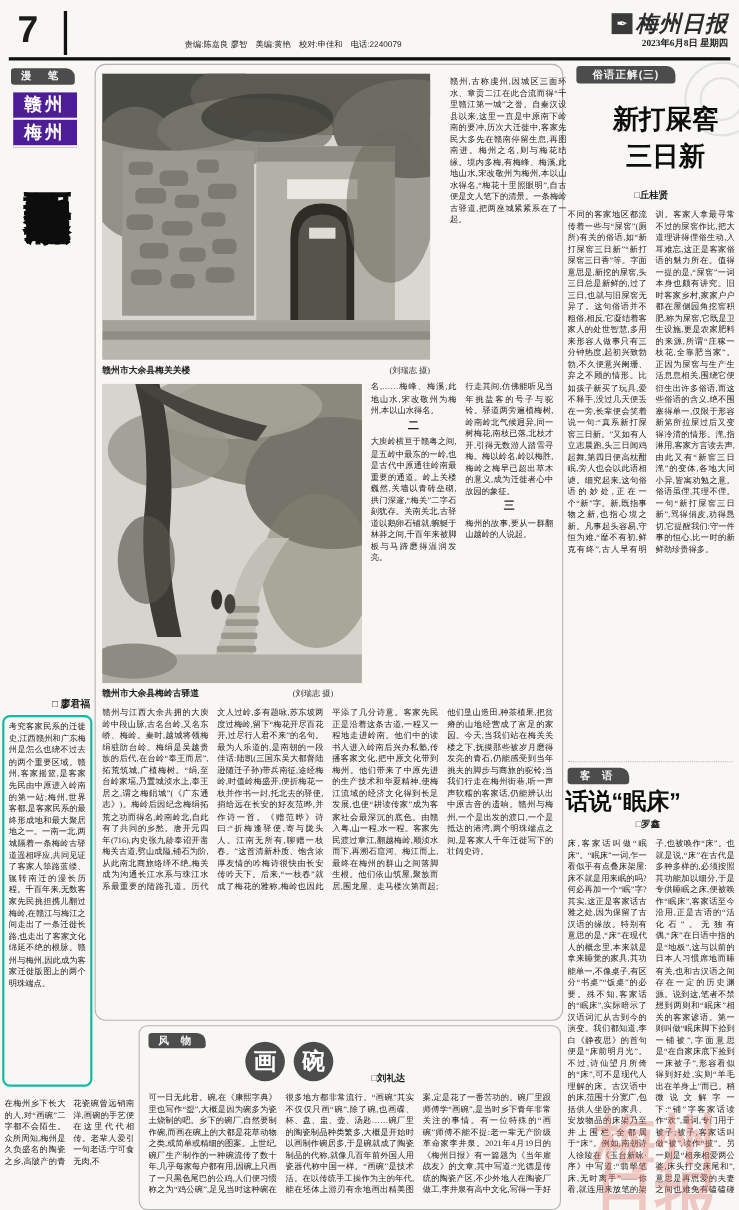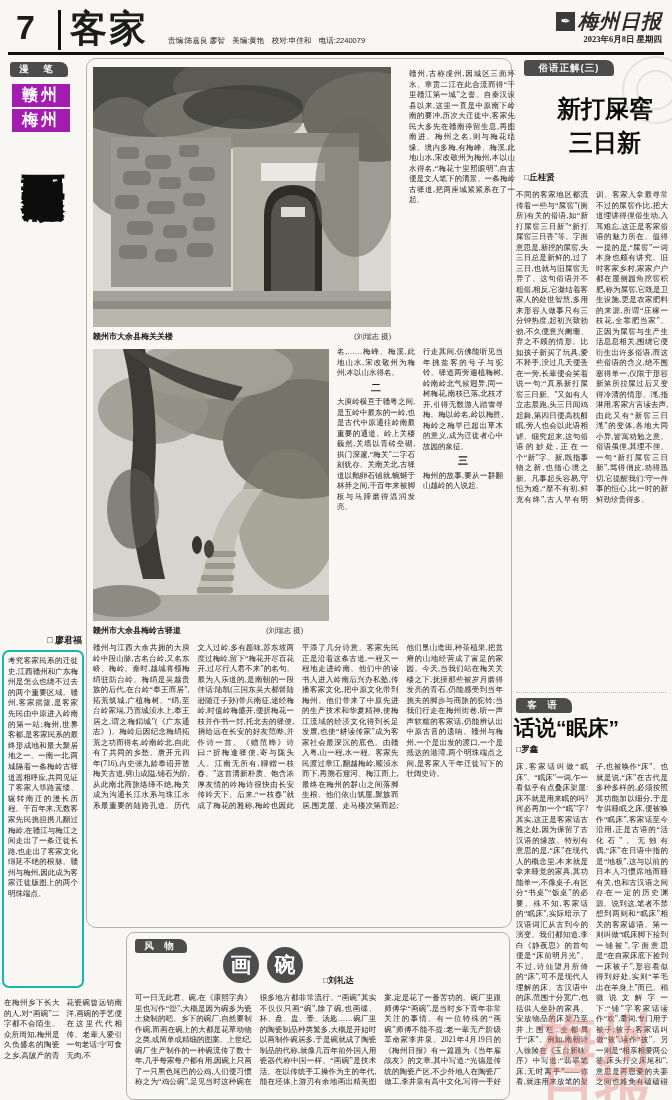--- a/index.html
+++ b/index.html
@@ -20,21 +20,21 @@
   .masthead-text{font-size:20px;font-weight:900;font-style:italic;letter-spacing:1px;color:#2b2b2b;}
   .date-line{position:absolute;right:10px;top:28px;font-size:8.5px;font-weight:700;color:#222;}
   .header-rule{position:absolute;left:8px;top:52px;width:656px;height:2.5px;background:#111;}
   
   .ribbon{position:absolute;background:#4c4c4c;color:#f4f4f4;border-radius:3px 8px 3px 3px;
           font-family:"Liberation Sans","DejaVu Sans",sans-serif;
           font-size:9.5px;font-weight:700;display:flex;align-items:center;justify-content:center;}
   
   .kicker{position:absolute;left:12px;top:84px;width:58px;
           font-family:"Liberation Sans","DejaVu Sans",sans-serif;}
-  .kicker div{height:23px;background:#a21caf;color:#fff;font-size:16px;font-weight:800;
+  .kicker div{height:23px;background:#4c1d95;color:#fff;font-size:16px;font-weight:800;
           display:flex;align-items:center;justify-content:center;letter-spacing:3px;
           border-bottom:2px solid #f8f7f4;}
   .main-title{position:absolute;left:8px;top:140px;height:492px;width:70px;
           writing-mode:vertical-rl;text-orientation:upright;
           font-size:44px;font-weight:900;letter-spacing:0px;line-height:70px;color:#0d0d0d;}
   .main-author{position:absolute;left:4px;top:634px;width:78px;text-align:right;font-size:9px;font-weight:700;}
   .intro-box{position:absolute;left:2px;top:650px;width:82px;height:338px;
           border:2px solid #14b8a6;border-radius:7px;padding:4px;box-sizing:border-box;
           font-size:7.5px;line-height:10.6px;text-align:justify;overflow:hidden;}
   .bottom-left{position:absolute;left:4px;top:998px;width:118px;height:98px;overflow:hidden;
@@ -51,21 +51,21 @@
   .marker{display:block;text-align:center;font-weight:900;font-size:10px;margin:4px 0;
           font-family:"Liberation Sans","DejaVu Sans",sans-serif;}
   .cols4{column-count:4;column-gap:8px;}
   .cols3{column-count:3;column-gap:8px;}
   .cols2{column-count:2;column-gap:8px;}
   
   .deco-circ{position:absolute;border:2px solid #e2e2df;border-radius:50%;}
   .suyu-title{position:absolute;left:536px;top:92px;width:138px;text-align:center;
           font-size:24px;font-weight:900;line-height:34px;
           font-family:"Liberation Sans","DejaVu Sans",sans-serif;color:#0d0d0d;}
-  .byline{position:absolute;font-size:8.5px;font-weight:700;text-align:left;}
+  .byline{position:absolute;font-size:8.5px;font-weight:700;text-align:center;}
   .keyu-title{position:absolute;left:514px;top:714px;width:154px;text-align:left;
           font-size:21px;font-weight:900;font-family:"Liberation Sans","DejaVu Sans",sans-serif;color:#0d0d0d;}
   .sec-divider{position:absolute;left:516px;top:692px;width:150px;border-top:1px dotted #b5b5b2;}
   
   .huawan-box{position:absolute;left:126px;top:932px;width:382px;height:166px;
           border:1px solid #b3b3b0;border-radius:8px;}
   .hw-circle{position:absolute;width:36px;height:36px;border-radius:50%;background:#4c4c4c;
           color:#fff;display:flex;align-items:center;justify-content:center;
           font-size:21px;font-weight:900;font-family:"Liberation Sans","DejaVu Sans",sans-serif;}
   
@@ -74,21 +74,20 @@
           font-family:"Liberation Serif","DejaVu Serif",serif;z-index:5;pointer-events:none;}
 </style>
 </head>
 <body>
 
 <div class="page">
 
   <div class="header">
     <div class="pagenum">7</div>
     <div class="head-bar"></div>
-    <div class="section-big">客家</div>
     <div class="editor-line">责编:陈嘉良 廖智　美编:黄艳　校对:申佳和　电话:2240079</div>
     <div class="masthead">
       <span class="logo-box">✒</span>
       <span class="masthead-text">梅州日报</span>
     </div>
     <div class="date-line">2023年6月8日 星期四</div>
   </div>
   <div class="header-rule"></div>
 
   <div class="ribbon" style="left:10px;top:62px;width:58px;height:15px;letter-spacing:6px;">漫 笔</div>

